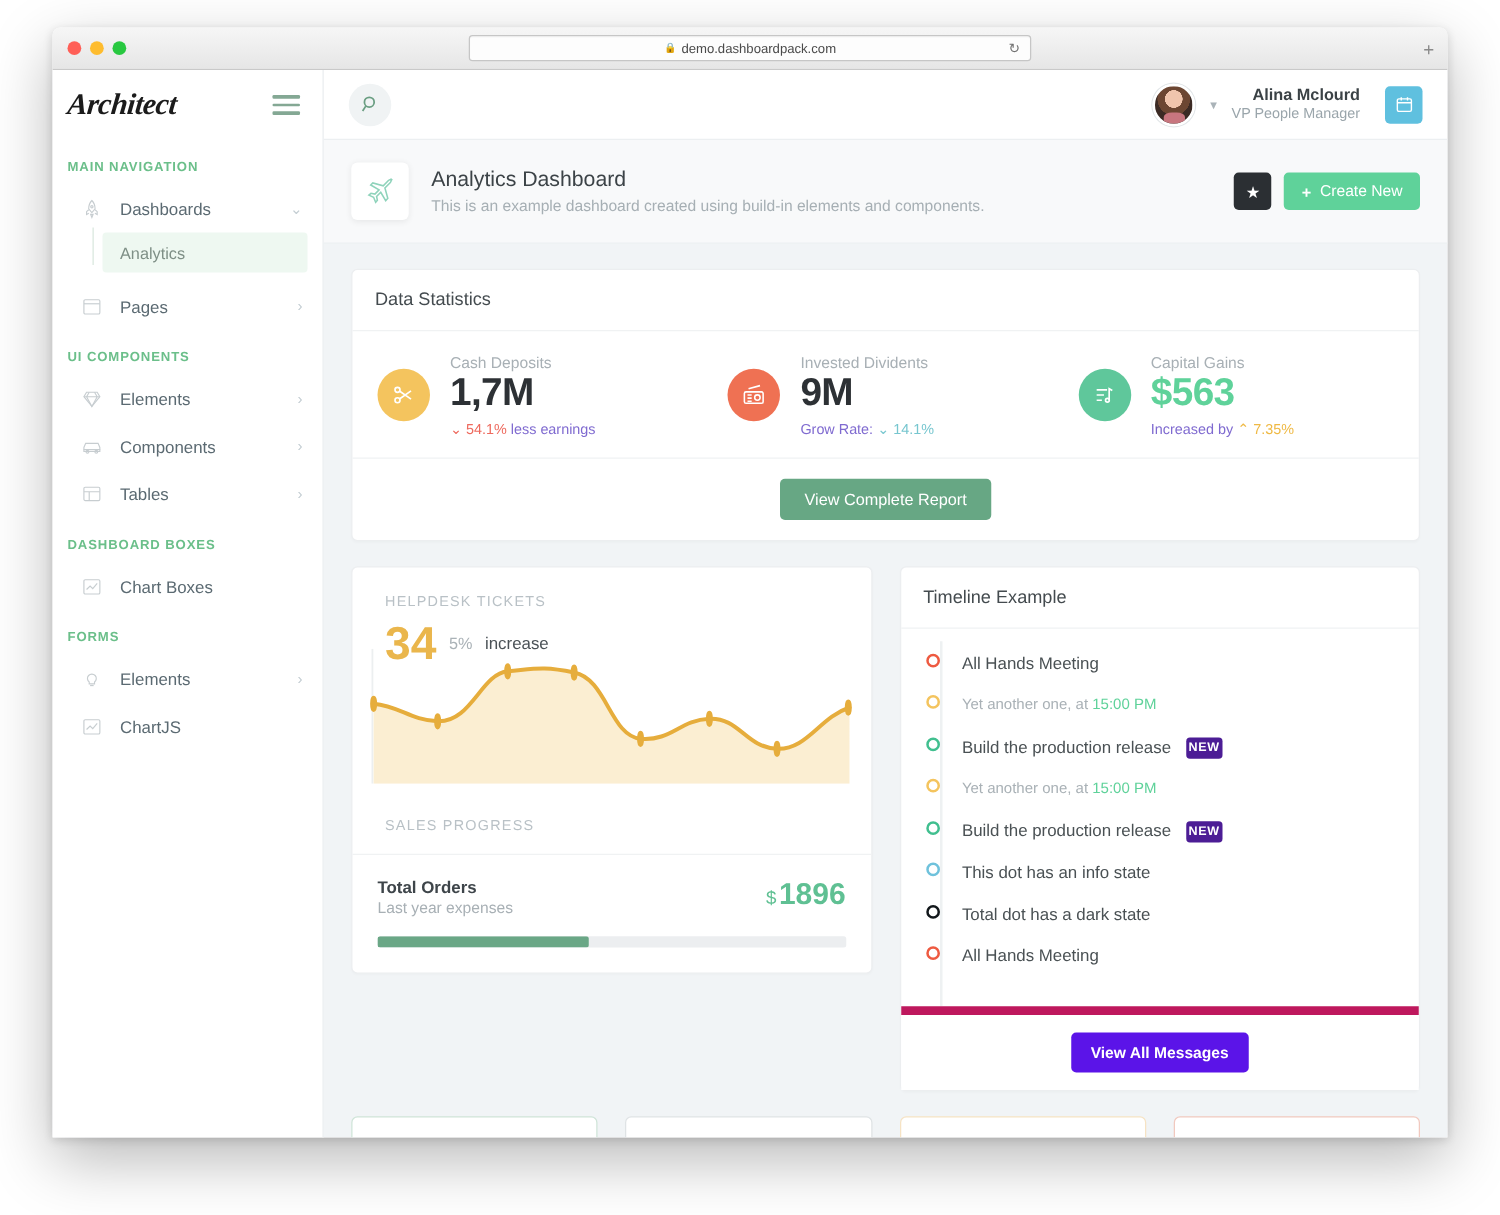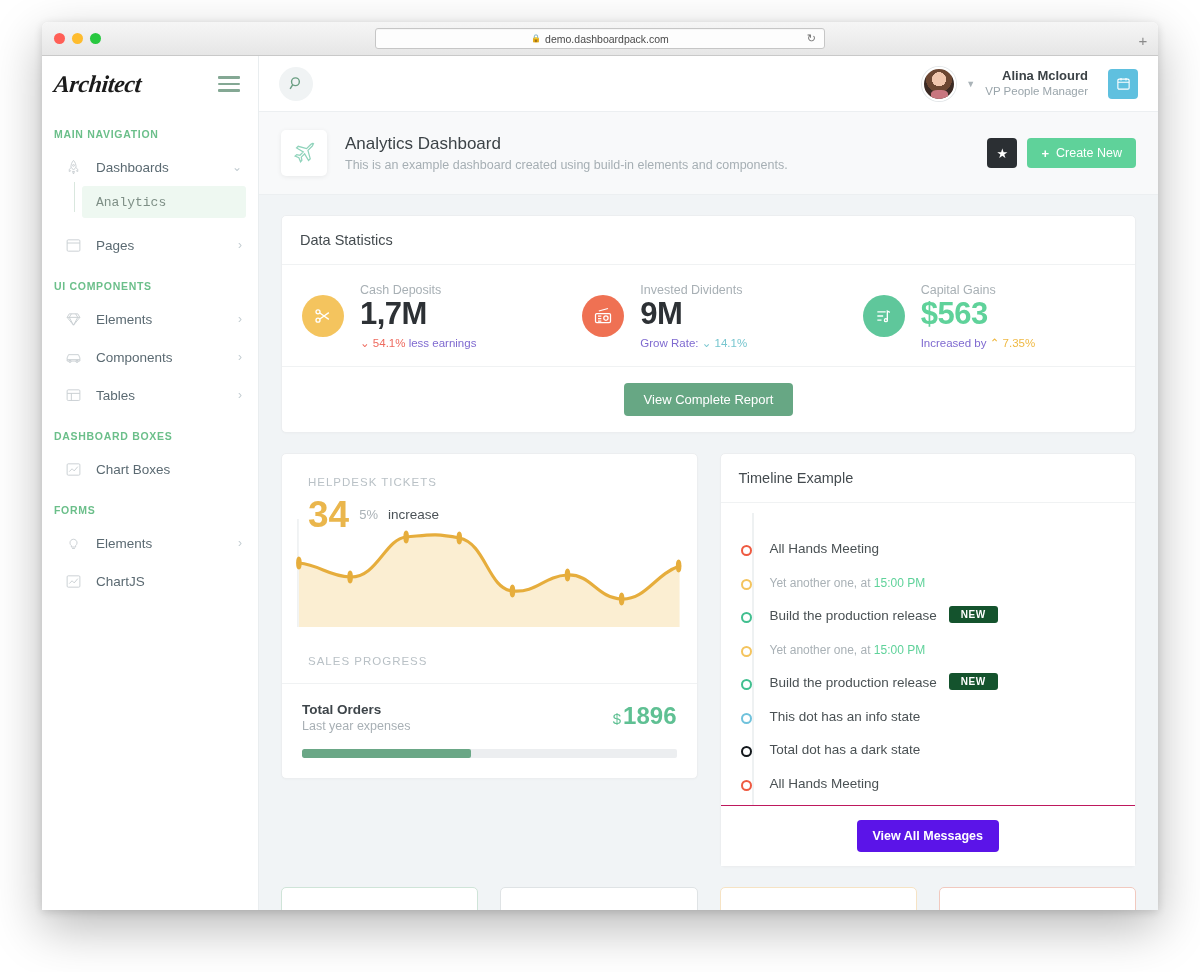--- a/index.html
+++ b/index.html
@@ -104,21 +104,20 @@
     left: 32px; top: -4px; bottom: 6px; width: 1px;
     background: #d9e7de;
   }
   .sub-item {
     display: flex; align-items: center;
     height: 32px; padding-left: 14px;
     margin-right: 12px; border-radius: 3px;
     font-size: 13px; color: #7e8f86;
     background: #eef8f1;
     cursor: pointer;
-    font-family: Liberation Mono, monospace;
   }
 
   
   .main { flex: 1; display: flex; flex-direction: column; overflow: hidden; }
 
   .topbar {
     height: 56px; background: #fff;
     border-bottom: 1px solid #eceff1;
     display: flex; align-items: center;
     padding: 0 20px;
@@ -265,36 +264,36 @@
     display: flex; justify-content: space-between;
     font-size: 12px; color: #a8b0b5; margin-top: 7px;
   }
 
   
   .tl-body { padding: 20px 20px 0; position: relative; height: 302px; overflow: hidden; }
   .tl-body::before {
     content: ""; position: absolute; left: 31px; top: 10px; bottom: 0;
     width: 2px; background: #eef1f2;
   }
-  .tl-item { display: flex; align-items: flex-end; height: 33.5px; position: relative; }
+  .tl-item { display: flex; align-items: flex-start; height: 33.5px; position: relative; }
   .tl-dot {
     width: 11px; height: 11px; border-radius: 50%;
     border: 2px solid #ccc; background: #fff;
     flex: 0 0 11px; margin-right: 18px; z-index: 1;
   }
   .tl-text { font-size: 13.5px; color: #4a5154; }
   .tl-text.muted { font-size: 12px; color: #a9b1b6; }
   .tl-time { color: #5fd29a; }
   .badge-new {
-    background: #14532d; color: #fff;
+    background: #4c1d95; color: #fff;
     font-size: 10px; font-weight: bold; letter-spacing: .5px;
-    padding: 3px 12px; border-radius: 3px; margin-left: 12px;
+    padding: 3px 2px; border-radius: 3px; margin-left: 12px;
   }
   .tl-foot {
-    border-top: 1px solid #be185d;
+    border-top: 7px solid #be185d;
     padding: 14px; display: flex; justify-content: center;
     background: #fff; position: relative; z-index: 2;
   }
   .msg-btn {
     background: #5b14e8; color: #fff; border: none;
     padding: 9px 16px; border-radius: 4px; font-size: 12.5px;
     font-weight: bold; cursor: pointer;
   }
 
   

